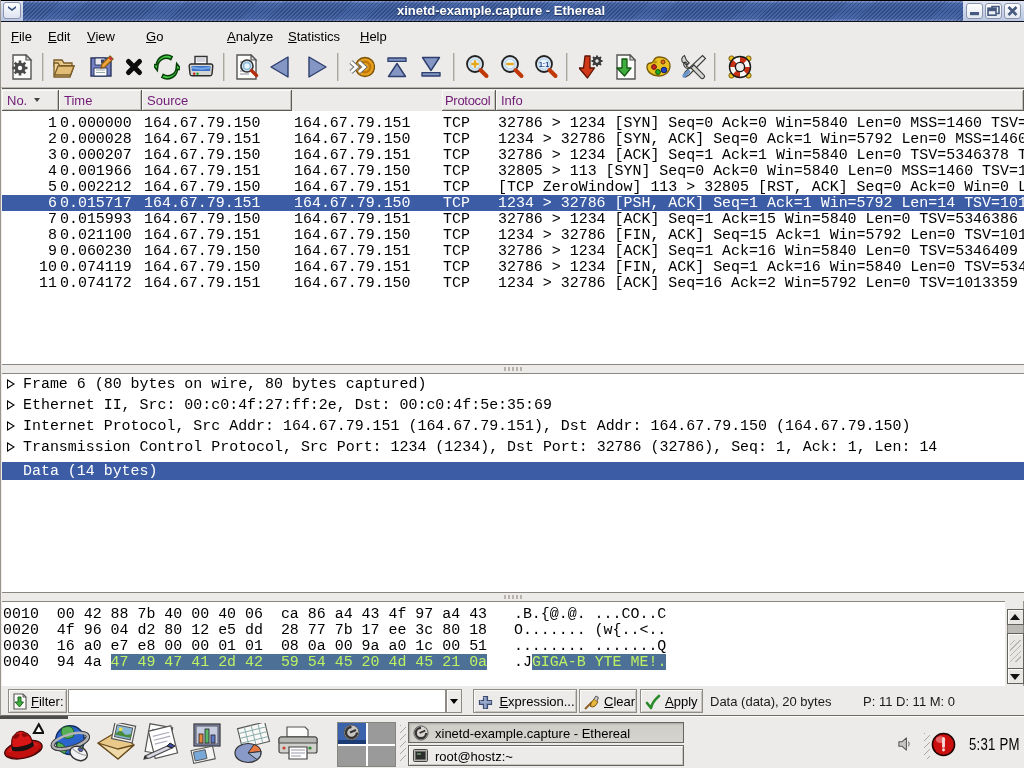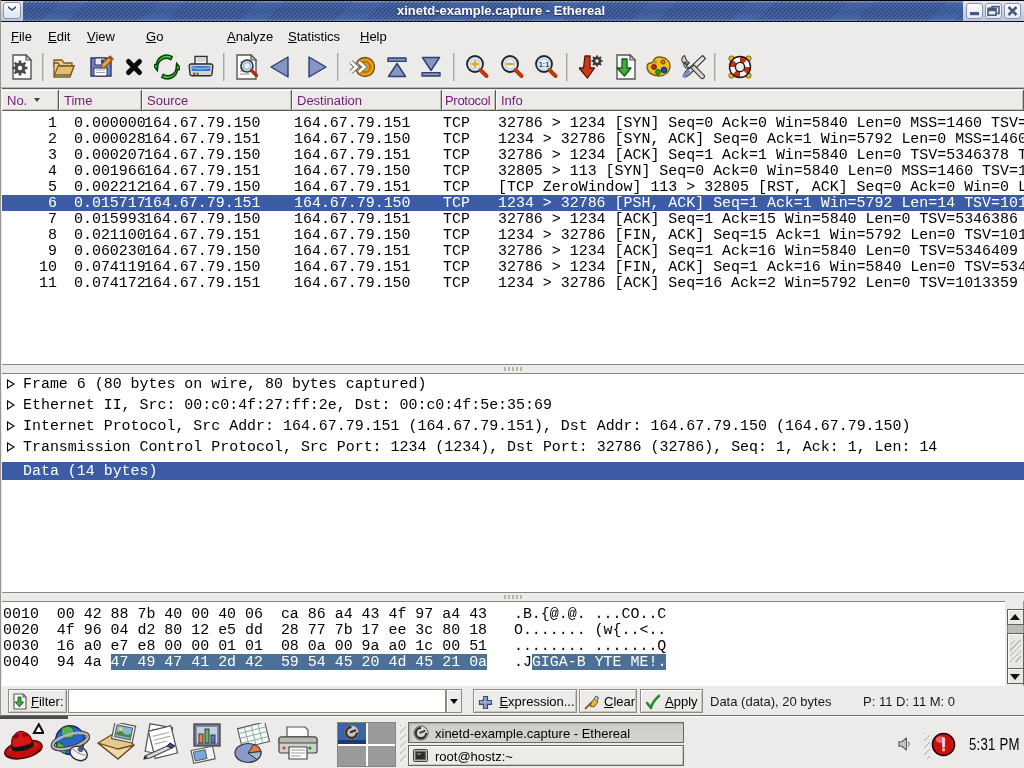--- a/index.html
+++ b/index.html
@@ -26,39 +26,39 @@
 .ti { position:absolute; top:7px; width:26px; height:26px; }
 .tsep { position:absolute; top:6px; width:2px; height:28px; background:#d2cfc9; border-left:1px solid #aaa79f; }
 
 #header { position:absolute; left:1px; top:88px; width:1022px; height:23px; background:#ecebe9; border-top:1px solid #5c5a55; }
 .hc { position:absolute; top:1px; height:21px; background:#ecebe9; border-right:1px solid #5c5a55; border-bottom:1px solid #5c5a55; box-shadow:inset 1px 1px 0 #fafaf8, inset -1px -1px 0 #c4c1ba; font-size:13px; color:#701a75; padding:3px 0 0 5px; }
 
 #plist { position:absolute; left:1px; top:111px; width:1022px; height:254px; background:#fff; overflow:hidden; border-bottom:1px solid #8a8781; }
 .prow { position:absolute; left:0; width:1022px; height:16px; }
 .prow span { position:absolute; top:0; }
 .c-no { left:0; width:55px; text-align:right; }
-.c-ti { left:72px; }
+.c-ti { left:58px; }
 .c-sr { left:142px; }
 .c-ds { left:292px; }
 .c-pr { left:441px; }
 .c-in { left:496px; }
 .sel-row { background:#3c5da5; color:#fff; }
 
 .split { position:absolute; left:0; width:1024px; height:8px; background:#ecebe9; }
 .grip { position:absolute; left:503px; top:2px; width:20px; height:4px; background:repeating-linear-gradient(90deg,#b7b4ae 0 2px,#ecebe9 2px 4px); }
 
 #details { position:absolute; left:1px; top:373px; width:1022px; height:220px; background:#fff; overflow:hidden; border-top:1px solid #8a8781; border-bottom:1px solid #8a8781; }
 .drow { position:absolute; left:0; width:1022px; height:18px; }
 .tri { position:absolute; left:5px; top:3px; width:0; height:0; border:5px solid transparent; border-left:8px solid #000; }
 .tri:after { content:""; position:absolute; left:-7px; top:-3px; border:3px solid transparent; border-left:5px solid #fff; }
 .dtxt { position:absolute; left:21px; top:0; }
 
 #hex { position:absolute; left:1px; top:601px; width:1003px; height:85px; background:#fff; overflow:hidden; border-top:1px solid #8a8781; }
 .hrow { position:absolute; left:1px; height:16px; }
-.hl { background:#4d7096; color:#ffffff; }
+.hl { background:#4d7096; color:#bef264; }
 #hexsb { position:absolute; left:1006px; top:601px; width:17px; height:85px; }
 .sbtn { position:absolute; left:0; width:17px; height:16px; background:#e8e7e4; border:1px solid #63615c; box-shadow:inset 1px 1px 0 #fbfbfa; }
 .sbthumb { position:absolute; left:0; top:32px; width:17px; height:36px; background:#e8e7e4; border:1px solid #63615c; box-shadow:inset 1px 1px 0 #fbfbfa; }
 .sbthumb:after { content:""; position:absolute; left:2px; top:6px; width:11px; height:22px; background:repeating-linear-gradient(135deg, rgba(0,0,0,0) 0 3px, #b8b6b2 3px 4px); }
 #sbtrough { position:absolute; left:1006px; top:624px; width:17px; height:10px; background:#bcbab5; border-left:1px solid #8a8781; border-right:1px solid #8a8781; }
 
 #filterbar { position:absolute; left:0; top:686px; width:1024px; height:30px; background:#ecebe9; border-bottom:1px solid #706d67; }
 .fbtn { position:absolute; top:3px; height:24px; background:#ecebe9; border:1px solid #8f8c85; box-shadow:inset 1px 1px 0 #fbfbfa, inset -1px -1px 0 #c9c6bf; font-size:13px; color:#000; }
 #fentry { position:absolute; left:67px; top:3px; width:378px; height:24px; background:#fff; border:1px solid #8f8c85; }
 #fcombo { position:absolute; left:445px; top:3px; width:16px; height:24px; background:#ecebe9; border:1px solid #8f8c85; box-shadow:inset 1px 1px 0 #fbfbfa; }
@@ -250,21 +250,20 @@
           <path d="M2.5 13 a10.5 10.5 0 0 1 3.1 -7.4 L10 10 a5 5 0 0 0 -1.4 3 z"></path>
         </g>
         <circle cx="13" cy="13" r="10.5" fill="none" stroke="#1a1a1a" stroke-width="1.4"></circle>
         <circle cx="13" cy="13" r="4.6" fill="#ecebe9" stroke="#1a1a1a" stroke-width="1.4"></circle>
       </svg>
   </div>
   <div id="header">
     <div class="hc" style="left:0; width:57px;">No.<span style="display:inline-block;width:0;height:0;border:3px solid transparent;border-top:4px solid #444;margin-left:7px;"></span></div>
     <div class="hc" style="left:57px; width:83px;">Time</div>
     <div class="hc" style="left:140px; width:150px;">Source</div>
-    <div class="hc" style="left:290px; width:150px;">Destination</div>
     <div class="hc" style="left:440px; width:54px; padding-left:3px; letter-spacing:-0.3px;">Protocol</div>
     <div class="hc" style="left:494px; width:528px;">Info</div>
   </div>
   <div id="plist" class="mono"><div class="prow" style="top:4px;"><span class="c-no">1</span><span class="c-ti">0.000000</span><span class="c-sr">164.67.79.150</span><span class="c-ds">164.67.79.151</span><span class="c-pr">TCP</span><span class="c-in">32786 &gt; 1234 [SYN] Seq=0 Ack=0 Win=5840 Len=0 MSS=1460 TSV=5346377 TSER=0 WS=0</span></div><div class="prow" style="top:20px;"><span class="c-no">2</span><span class="c-ti">0.000028</span><span class="c-sr">164.67.79.151</span><span class="c-ds">164.67.79.150</span><span class="c-pr">TCP</span><span class="c-in">1234 &gt; 32786 [SYN, ACK] Seq=0 Ack=1 Win=5792 Len=0 MSS=1460 TSV=1013338 TSER=5346377</span></div><div class="prow" style="top:36px;"><span class="c-no">3</span><span class="c-ti">0.000207</span><span class="c-sr">164.67.79.150</span><span class="c-ds">164.67.79.151</span><span class="c-pr">TCP</span><span class="c-in">32786 &gt; 1234 [ACK] Seq=1 Ack=1 Win=5840 Len=0 TSV=5346378 TSER=1013338</span></div><div class="prow" style="top:52px;"><span class="c-no">4</span><span class="c-ti">0.001966</span><span class="c-sr">164.67.79.151</span><span class="c-ds">164.67.79.150</span><span class="c-pr">TCP</span><span class="c-in">32805 &gt; 113 [SYN] Seq=0 Ack=0 Win=5840 Len=0 MSS=1460 TSV=1013338 TSER=0</span></div><div class="prow" style="top:68px;"><span class="c-no">5</span><span class="c-ti">0.002212</span><span class="c-sr">164.67.79.150</span><span class="c-ds">164.67.79.151</span><span class="c-pr">TCP</span><span class="c-in">[TCP ZeroWindow] 113 &gt; 32805 [RST, ACK] Seq=0 Ack=0 Win=0 Len=0</span></div><div class="prow sel-row" style="top:84px;"><span class="c-no">6</span><span class="c-ti">0.015717</span><span class="c-sr">164.67.79.151</span><span class="c-ds">164.67.79.150</span><span class="c-pr">TCP</span><span class="c-in">1234 &gt; 32786 [PSH, ACK] Seq=1 Ack=1 Win=5792 Len=14 TSV=1013340 TSER=5346378</span></div><div class="prow" style="top:100px;"><span class="c-no">7</span><span class="c-ti">0.015993</span><span class="c-sr">164.67.79.150</span><span class="c-ds">164.67.79.151</span><span class="c-pr">TCP</span><span class="c-in">32786 &gt; 1234 [ACK] Seq=1 Ack=15 Win=5840 Len=0 TSV=5346386 TSER=1013340</span></div><div class="prow" style="top:116px;"><span class="c-no">8</span><span class="c-ti">0.021100</span><span class="c-sr">164.67.79.151</span><span class="c-ds">164.67.79.150</span><span class="c-pr">TCP</span><span class="c-in">1234 &gt; 32786 [FIN, ACK] Seq=15 Ack=1 Win=5792 Len=0 TSV=1013340 TSER=5346386</span></div><div class="prow" style="top:132px;"><span class="c-no">9</span><span class="c-ti">0.060230</span><span class="c-sr">164.67.79.150</span><span class="c-ds">164.67.79.151</span><span class="c-pr">TCP</span><span class="c-in">32786 &gt; 1234 [ACK] Seq=1 Ack=16 Win=5840 Len=0 TSV=5346409 TSER=1013340</span></div><div class="prow" style="top:148px;"><span class="c-no">10</span><span class="c-ti">0.074119</span><span class="c-sr">164.67.79.150</span><span class="c-ds">164.67.79.151</span><span class="c-pr">TCP</span><span class="c-in">32786 &gt; 1234 [FIN, ACK] Seq=1 Ack=16 Win=5840 Len=0 TSV=5346416 TSER=1013340</span></div><div class="prow" style="top:164px;"><span class="c-no">11</span><span class="c-ti">0.074172</span><span class="c-sr">164.67.79.151</span><span class="c-ds">164.67.79.150</span><span class="c-pr">TCP</span><span class="c-in">1234 &gt; 32786 [ACK] Seq=16 Ack=2 Win=5792 Len=0 TSV=1013359 TSER=5346416</span></div></div>
   <div class="split" style="top:365px;">
       <div class="grip"></div>
     </div>
   <div id="details" class="mono"><div class="drow" style="top:2px;"><span class="tri"></span><span class="dtxt">Frame 6 (80 bytes on wire, 80 bytes captured)</span></div><div class="drow" style="top:23px;"><span class="tri"></span><span class="dtxt">Ethernet II, Src: 00:c0:4f:27:ff:2e, Dst: 00:c0:4f:5e:35:69</span></div><div class="drow" style="top:44px;"><span class="tri"></span><span class="dtxt">Internet Protocol, Src Addr: 164.67.79.151 (164.67.79.151), Dst Addr: 164.67.79.150 (164.67.79.150)</span></div><div class="drow" style="top:65px;"><span class="tri"></span><span class="dtxt">Transmission Control Protocol, Src Port: 1234 (1234), Dst Port: 32786 (32786), Seq: 1, Ack: 1, Len: 14</span></div><div class="drow sel-row" style="top:88px; height:18px;"><span class="dtxt" style="top:1px;">Data (14 bytes)</span></div></div>
   <div class="split" style="top:593px;">
       <div class="grip"></div>

